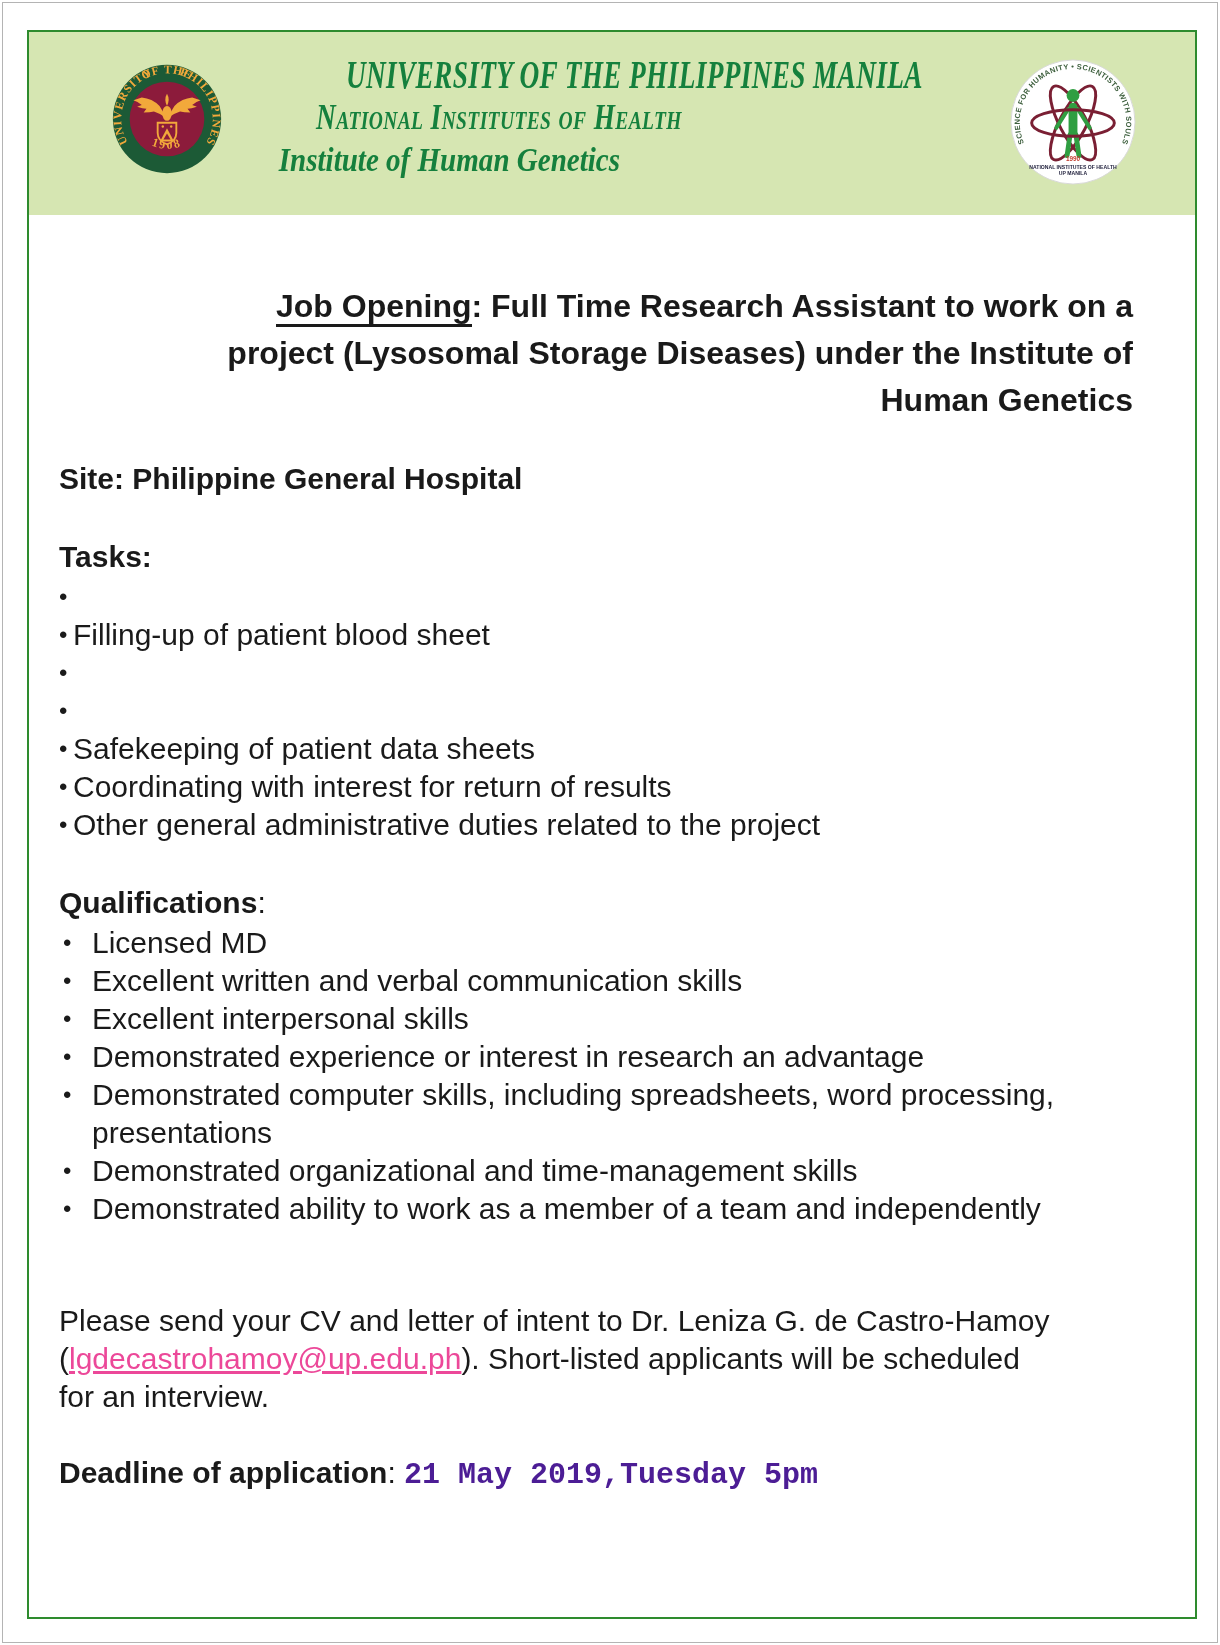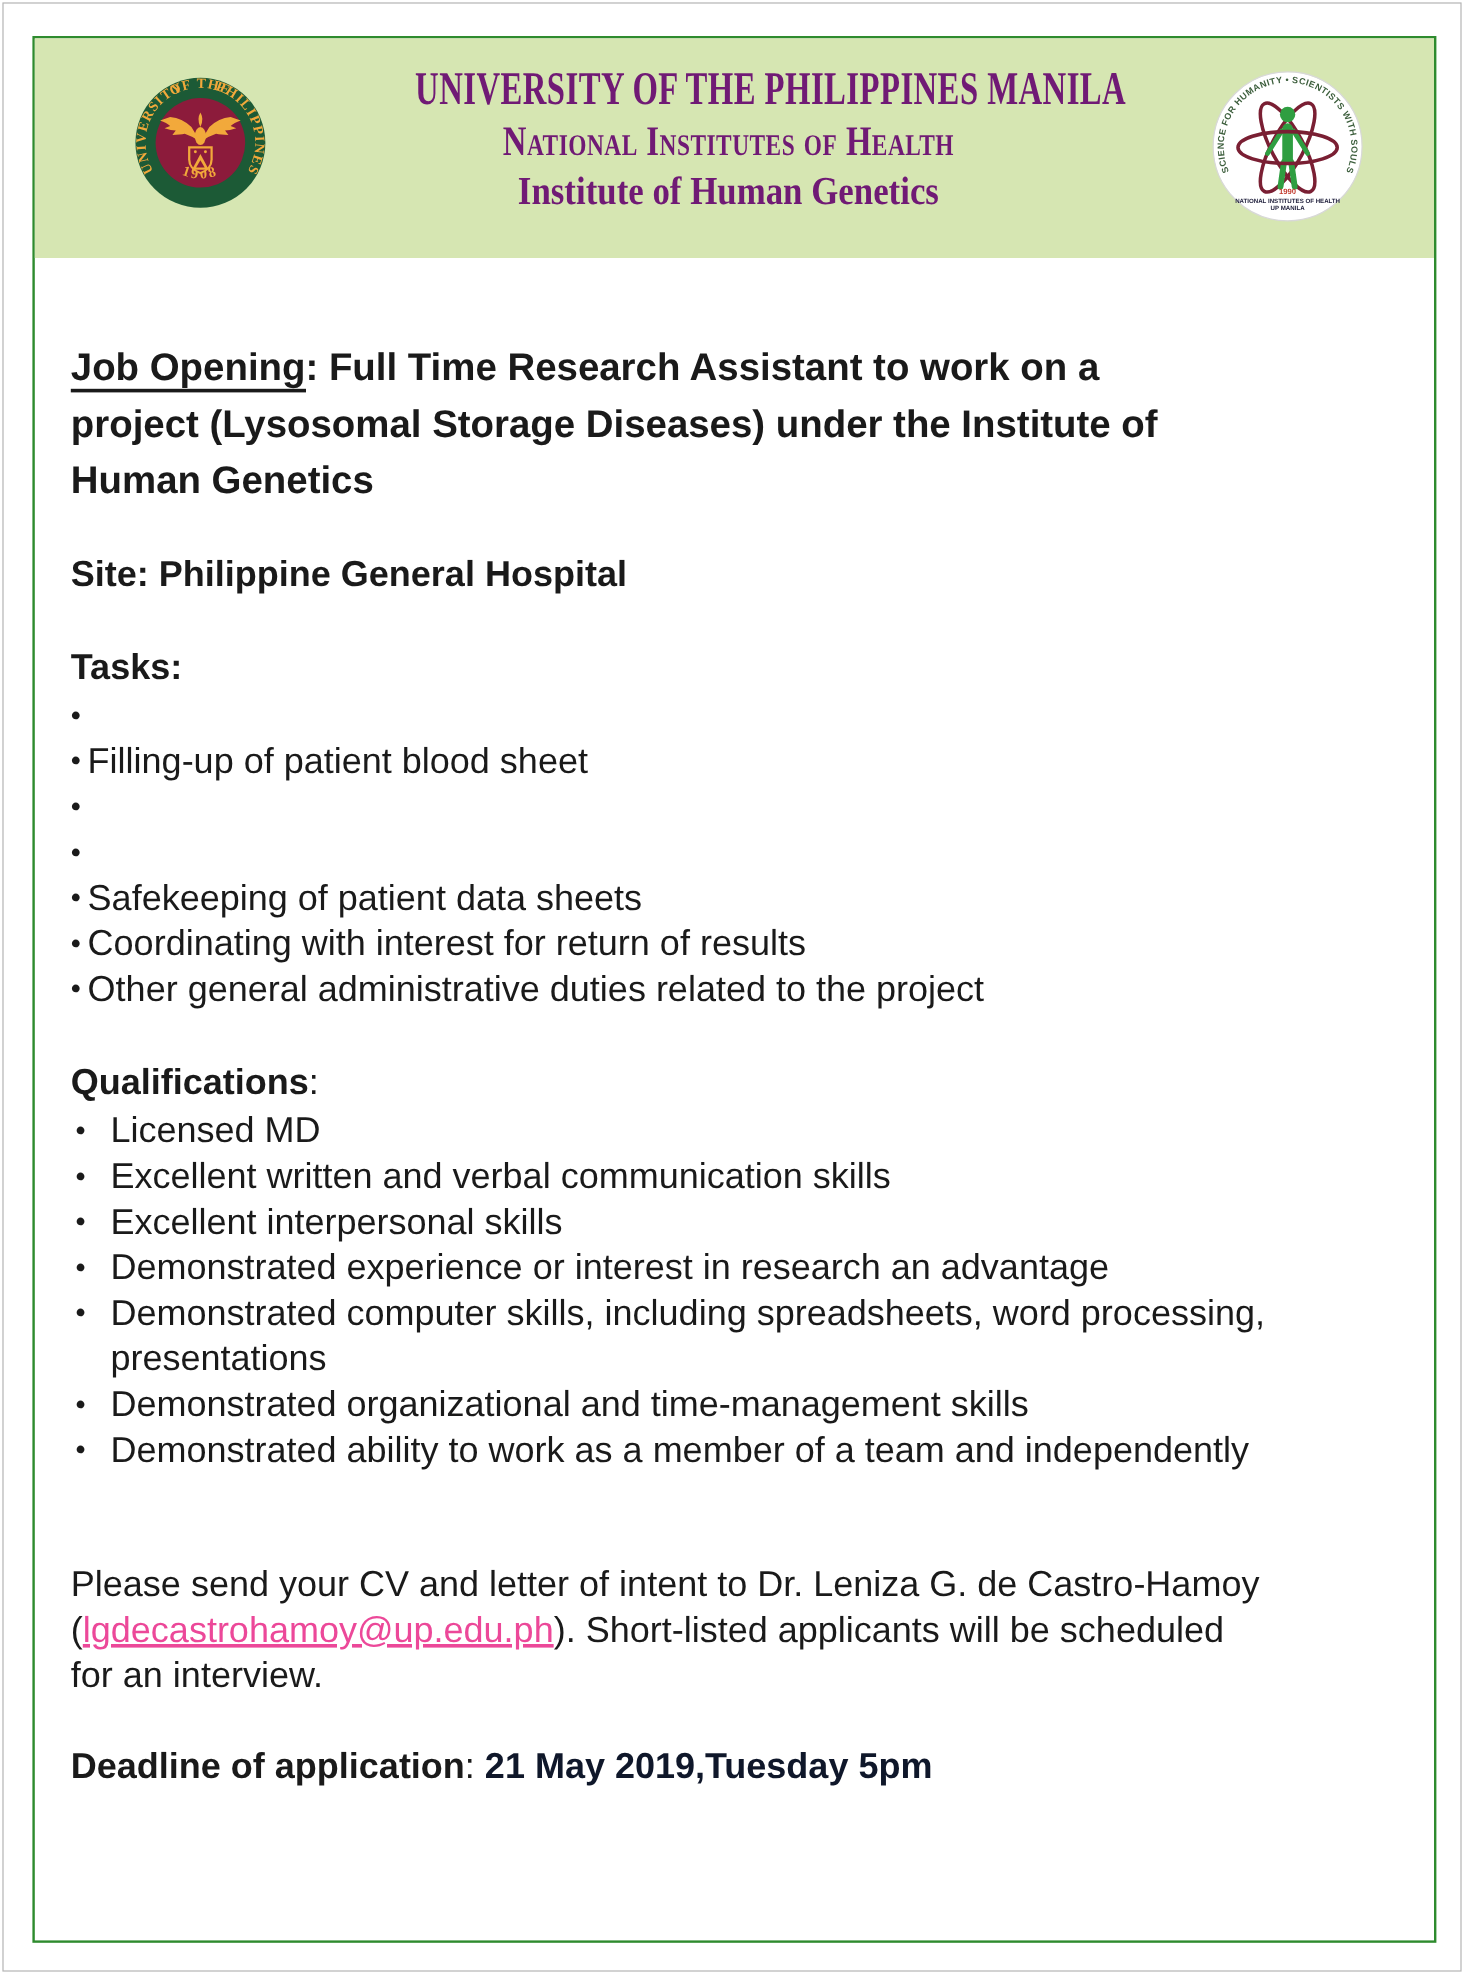--- a/index.html
+++ b/index.html
@@ -14,51 +14,51 @@
   }
   .content-box{
     position:absolute;left:27px;top:30px;width:1170px;height:1589px;
     box-sizing:border-box;border:2px solid #2e8b2e;background:#ffffff;
   }
   
   .banner{position:relative;height:183px;background:#d6e6b2;overflow:hidden;}
   .up-seal{position:absolute;left:82px;top:31px;width:112px;height:112px;}
   .nih-logo{position:absolute;right:58px;top:26px;width:128px;height:128px;}
   .banner-text{
-    position:absolute;left:205px;right:215px;top:20px;text-align:center;
-    font-family:"Liberation Serif", serif;font-weight:bold;color:#701a75;
+    position:absolute;left:205px;right:215px;top:20px;text-align:left;
+    font-family:"Liberation Serif", serif;font-weight:bold;color:#15803d;font-style:italic;
   }
   .bt1{font-size:39px;line-height:46px;letter-spacing:.5px;transform:scaleX(.70);transform-origin:50% 50%;white-space:nowrap;}
   .bt2{font-size:35px;line-height:40px;font-variant:small-caps;letter-spacing:.5px;transform:scaleX(.78);transform-origin:50% 50%;white-space:nowrap;}
   .bt3{font-size:33px;line-height:44px;transform:scaleX(.88);transform-origin:50% 50%;white-space:nowrap;}
   
   .doc{
     padding:0 62px 0 30px;color:#1a1a1a;
     font-size:30px;line-height:38px;
   }
   .title{
-    margin-top:68px;font-size:32px;line-height:47px;font-weight:bold;white-space:pre-line;
+    margin-top:68px;font-size:32px;line-height:47px;font-weight:bold;white-space:pre-line;text-align:right;
   }
   .title .underlined{border-bottom:3px solid #1a1a1a;}
   .site-line{margin-top:36px;font-weight:bold;}
   .section-heading{margin-top:40px;font-weight:bold;}
   .section-heading .colon{font-weight:normal;}
   ul.doc-list{margin:2px 0 0 0;padding:0;list-style:none;}
   ul.doc-list li{display:flex;align-items:flex-start;}
   .bullet{flex:none;font-size:24px;line-height:38px;color:#1a1a1a;}
   .tasks .bullet{width:14px;margin-left:0;}
   .quals{margin-top:6px;}
   .quals .bullet{width:11px;margin-left:4px;margin-right:18px;}
   .item-text{white-space:pre-line;}
   .contact{margin-top:74px;white-space:pre-line;}
   .contact a{color:#ec4899;text-decoration:underline;cursor:pointer;}
   .deadline{margin-top:38px;}
   .deadline .label{font-weight:bold;}
   .deadline .colon{font-weight:normal;}
-  .deadline .value{font-weight:bold;color:#0f172a;}
+  .deadline .value{font-weight:bold;color:#4c1d95;font-family:Liberation Mono, monospace;}
 </style>
 </head>
 <body>
 
 <div class="outer-frame"></div>
 
 <div class="content-box">
 
   <div class="banner">
 

